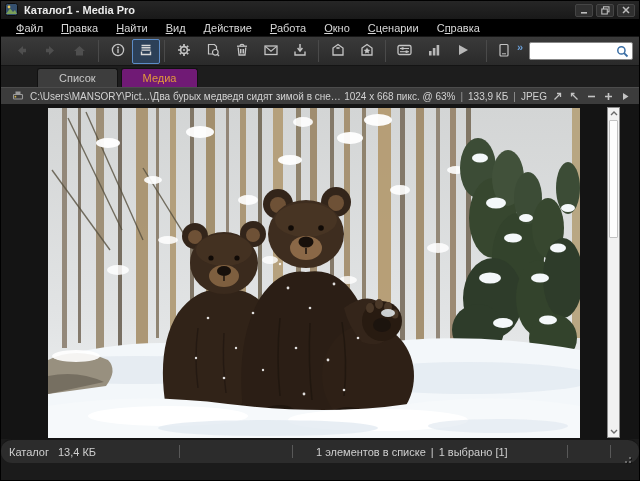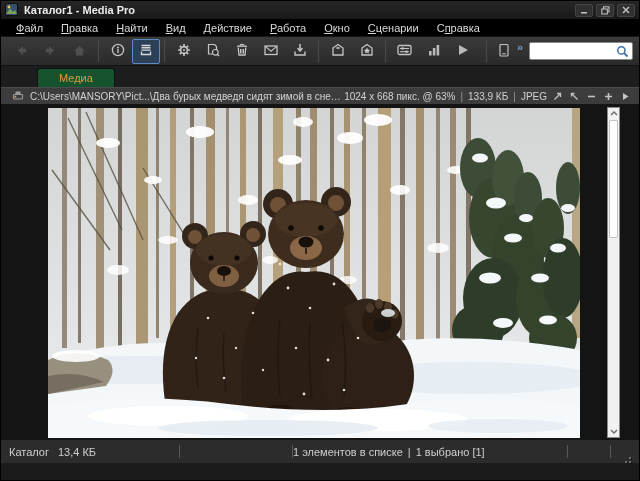--- a/index.html
+++ b/index.html
@@ -33,21 +33,21 @@
   .overflow-chev { color:#6a9fd8; font-size:11px; font-weight:bold; margin-right:2px; position:relative; top:-4px;}
   .search-box { width:104px; height:18px; background:#fff; border:1px solid #888;
     border-radius:2px; display:flex; align-items:center; }
   .search-box input { flex:1; min-width:0; border:none; outline:none; height:14px; font-size:10px;
     padding-left:4px; background:transparent; font-family:"Liberation Sans",sans-serif; }
   
   .tabbar { height:21px; background:#1d1d1d; display:flex; align-items:flex-end; padding-left:36px; gap:3px; }
   .tab { height:19px; padding:0 21px; display:flex; align-items:center; font-size:11px;
     background:#3d3d3d; color:#c9c9c9; border:1px solid #111; border-bottom:none;
     border-radius:3px 3px 0 0; }
-  .tab.active { background:#14532d; color:#e2993c; }
+  .tab.active { background:#701a75; color:#e2993c; }
   
   .pathbar { height:18px; background:#3c3c3c; border-top:1px solid #4c4c4c; border-bottom:1px solid #141414;
     display:flex; align-items:center; padding:0 7px; font-size:10px; color:#d2d2d2; white-space:nowrap; }
   .pathbar .path { margin-left:5px; flex:1; overflow:hidden; text-overflow:ellipsis; }
   .pb-sep { color:#9a9a9a; margin:0 5px; }
   .pb-ico { width:14px; height:14px; display:flex; align-items:center; justify-content:center; margin-left:3px; }
   
   .viewer { position:relative; height:334px; background:#141414; }
   .photo { position:absolute; left:47px; top:3px; width:532px; height:330px; }
   .vscroll { position:absolute; right:19px; top:2px; bottom:1px; width:13px;
@@ -56,25 +56,25 @@
   .vs-arrow { width:9px; height:9px; display:flex; align-items:center; justify-content:center; }
   .vs-thumb { position:absolute; top:12px; left:1px; width:9px; height:118px; background:#fdfdfd;
     border:1px solid #c2c2c2; border-radius:1px; }
   
   .captionbar { position:relative; height:19px; background:#242424; border-top:1px solid #0c0c0c;
     display:flex; align-items:center; justify-content:center; color:#c9c9c9; font-size:11px; }
   .gear-box { position:absolute; right:19px; top:2px; width:14px; height:14px; background:#dedede;
     border:1px solid #8a8a8a; display:flex; align-items:center; justify-content:center; }
   
   .statusbar { height:24px; background:#2c2c2c; border-top:1px solid #151515;
-    display:flex; align-items:center; padding:0 8px; font-size:11px; color:#cfcfcf; }
+    display:flex; align-items:center; padding:0 8px; font-size:11px; color:#cfcfcf;border-radius:11px; }
   .sb-left { width:170px; display:flex; gap:9px; }
   .sb-sep { width:1px; height:13px; background:#585858; }
   .sb-gap1 { width:112px; }
-  .sb-center { margin-left:0; display:flex; align-items:center; }
+  .sb-center { margin-left:23px; display:flex; align-items:center; }
   .sb-pipe { margin:0 5px; color:#cfcfcf; }
   .sb-gap2 { width:42px; }
   .grip { margin-left:10px; width:10px; height:10px; align-self:flex-end; position:relative; }
   .grip i { position:absolute; width:2px; height:2px; background:#6a6a6a; box-shadow:1px 1px 0 #151515; }
 </style>
 </head>
 <body>
 
 <div class="window">
 
@@ -237,20 +237,21 @@
             <svg width="13" height="13" viewBox="0 0 13 13">
               <circle cx="5.4" cy="5.4" r="3.6" fill="none" stroke="#3a6ea5" stroke-width="1.5"></circle>
               <path d="M8.1 8.1 L11.5 11.5" stroke="#3a6ea5" stroke-width="1.8"></path>
             </svg>
           </span>
       </div>
     </div>
   </div>
 
   <div class="tabbar">
+    <div class="tab">Список</div>
     <div class="tab active">Медиа</div>
   </div>
 
   <div class="pathbar">
     <span class="pb-ico">
         <svg width="12" height="12" viewBox="0 0 12 12">
           <rect x="3.5" y="1.5" width="5" height="3" fill="#9a9a9a"></rect>
           <rect x="1.5" y="4.5" width="9" height="4.5" rx="0.8" fill="none" stroke="#9a9a9a" stroke-width="1.1"></rect>
           <circle cx="3.4" cy="6.7" r="0.9" fill="#d8b84a"></circle>
         </svg>

